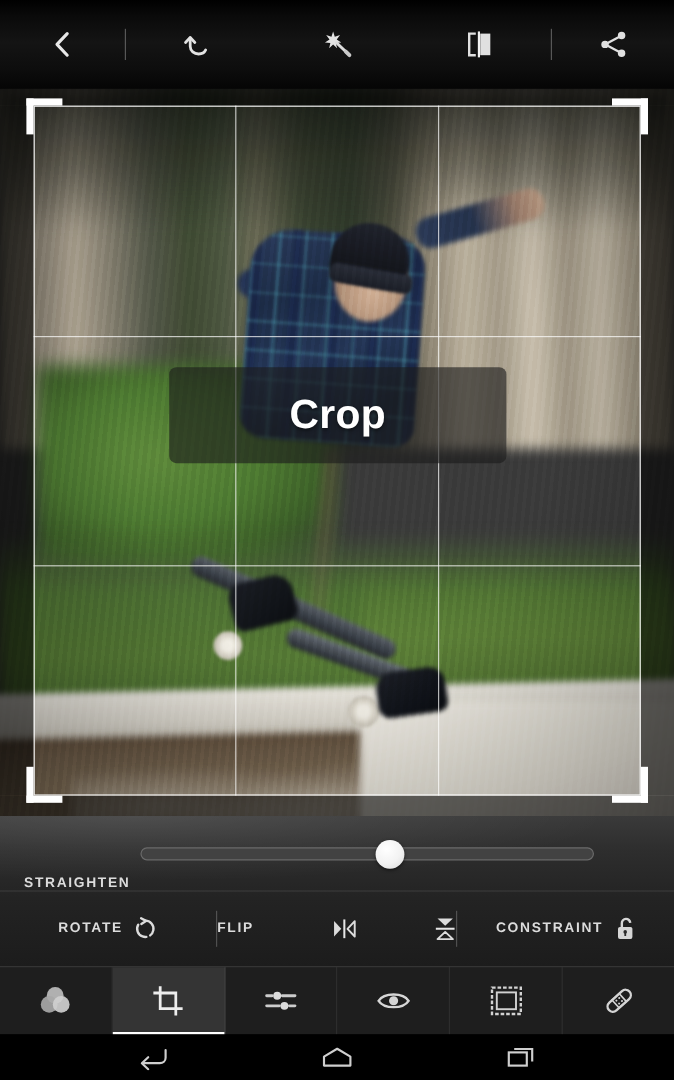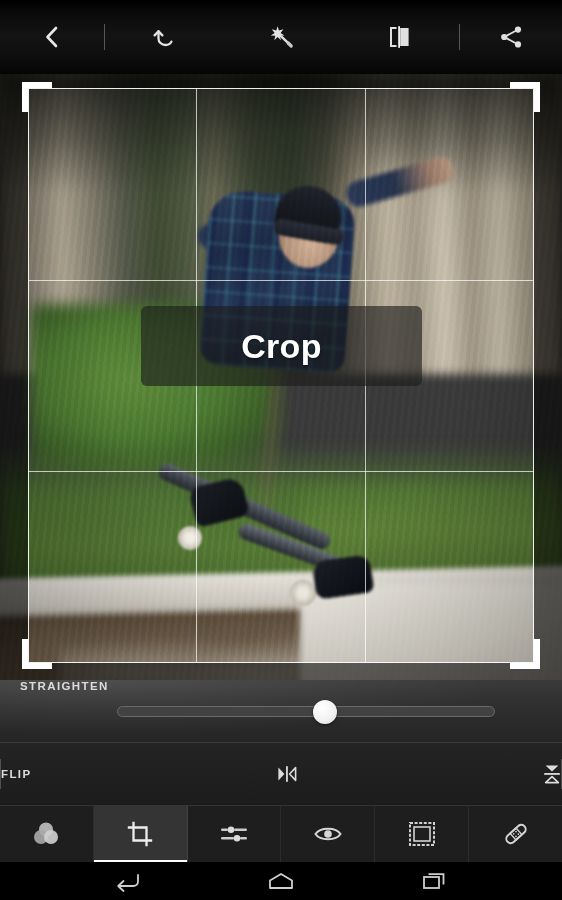--- a/index.html
+++ b/index.html
@@ -211,21 +211,21 @@
     background:linear-gradient(180deg,#3a3a3a 0%,#2e2e2e 22%,#232323 55%,#1c1c1c 100%);
     z-index:40;
   }
   .panel-glow{
     position:absolute; left:0; top:0; width:562px; height:62px;
     background:radial-gradient(ellipse at 20% 0%, rgba(255,255,255,.10) 0%, rgba(255,255,255,0) 62%);
     pointer-events:none;
   }
   .row-straighten{
     position:absolute; left:0; top:0; width:524px; height:62px;
-    display:flex; align-items:flex-start;
+    display:flex; align-items:flex-end;
   }
   .lbl{
     color:#dcdcdc; font-size:11.5px; font-weight:700; letter-spacing:1.4px;
   }
   .slider-wrap{ position:relative; flex:1; height:62px; }
   .track{
     position:absolute; left:0; top:26px; right:0; height:11px;
     background:#424242; border:1px solid #6a6a6a; border-radius:6px;
   }
   .thumb{
@@ -409,20 +409,29 @@
       <div class="slider-wrap" style="margin-right:29px;">
         <div class="track"></div>
         <div class="thumb" id="straighten-thumb" style="left: 196px;"></div>
       </div>
     </div>
 
     <div class="divider-h"></div>
 
     <div class="row-tools">
 
+      <div class="tool" style="width:180px;justify-content:center;">
+        <span class="lbl">ROTATE</span>
+        <span>
+          <svg class="ico" width="20" height="20" viewBox="0 0 20 20">
+            <path d="M10 3.2 A6.8 6.8 0 1 1 4.2 6.6" fill="none" stroke="#dcdcdc" stroke-width="2" stroke-linecap="round" stroke-dasharray="17 3.4"></path>
+            <path d="M6.6 1.2 L10.6 3.4 L6.8 5.9" fill="none" stroke="#dcdcdc" stroke-width="2" stroke-linecap="round" stroke-linejoin="round"></path>
+          </svg>
+        </span>
+      </div>
 
       <span class="vsep"></span>
 
       <div class="tool" style="flex:1;justify-content:space-between;gap:13px;">
         <span class="lbl">FLIP</span>
         <span style="cursor:pointer;">
           <svg class="ico" width="24" height="18" viewBox="0 0 24 18">
             <path d="M3.4 2.6 L9.4 9 L3.4 15.4 Z" fill="#dcdcdc"></path>
             <rect x="11.1" y="1.2" width="1.7" height="15.6" fill="#e6e6e6"></rect>
             <path d="M20.6 2.6 L14.6 9 L20.6 15.4 Z" fill="none" stroke="#dcdcdc" stroke-width="1.6" stroke-linejoin="round"></path>
@@ -432,20 +441,31 @@
           <svg class="ico" width="18" height="24" viewBox="0 0 18 24">
             <path d="M2.6 3.4 L9 9.4 L15.4 3.4 Z" fill="#dcdcdc"></path>
             <rect x="1.2" y="11.1" width="15.6" height="1.7" fill="#e6e6e6"></rect>
             <path d="M2.6 20.6 L9 14.6 L15.4 20.6 Z" fill="none" stroke="#dcdcdc" stroke-width="1.6" stroke-linejoin="round"></path>
           </svg>
         </span>
       </div>
 
       <span class="vsep"></span>
 
+      <div class="tool" style="width:181px;justify-content:center;">
+        <span class="lbl">CONSTRAINT</span>
+        <span>
+          <svg class="ico" width="18" height="22" viewBox="0 0 18 22">
+            <rect x="3" y="9.4" width="12" height="10" rx="1.6" fill="#d6d6d6"></rect>
+            <path d="M6.2 9.4 L6.2 6.4 A3.5 3.5 0 0 1 13.2 6.1" fill="none" stroke="#d6d6d6" stroke-width="2"></path>
+            <circle cx="9" cy="13.6" r="1.5" fill="#2b2b2b"></circle>
+            <rect x="8.3" y="13.6" width="1.5" height="3.4" fill="#2b2b2b"></rect>
+          </svg>
+        </span>
+      </div>
     </div>
   </div>
 
   <div class="tabbar">
 
     <div class="tab">
       <span>
         <svg class="ico" width="30" height="28" viewBox="0 0 30 28">
           <circle cx="15" cy="9.5" r="7" fill="#bdbdbd" opacity=".92"></circle>
           <circle cx="10" cy="17" r="7" fill="#a8a8a8" opacity=".92"></circle>

